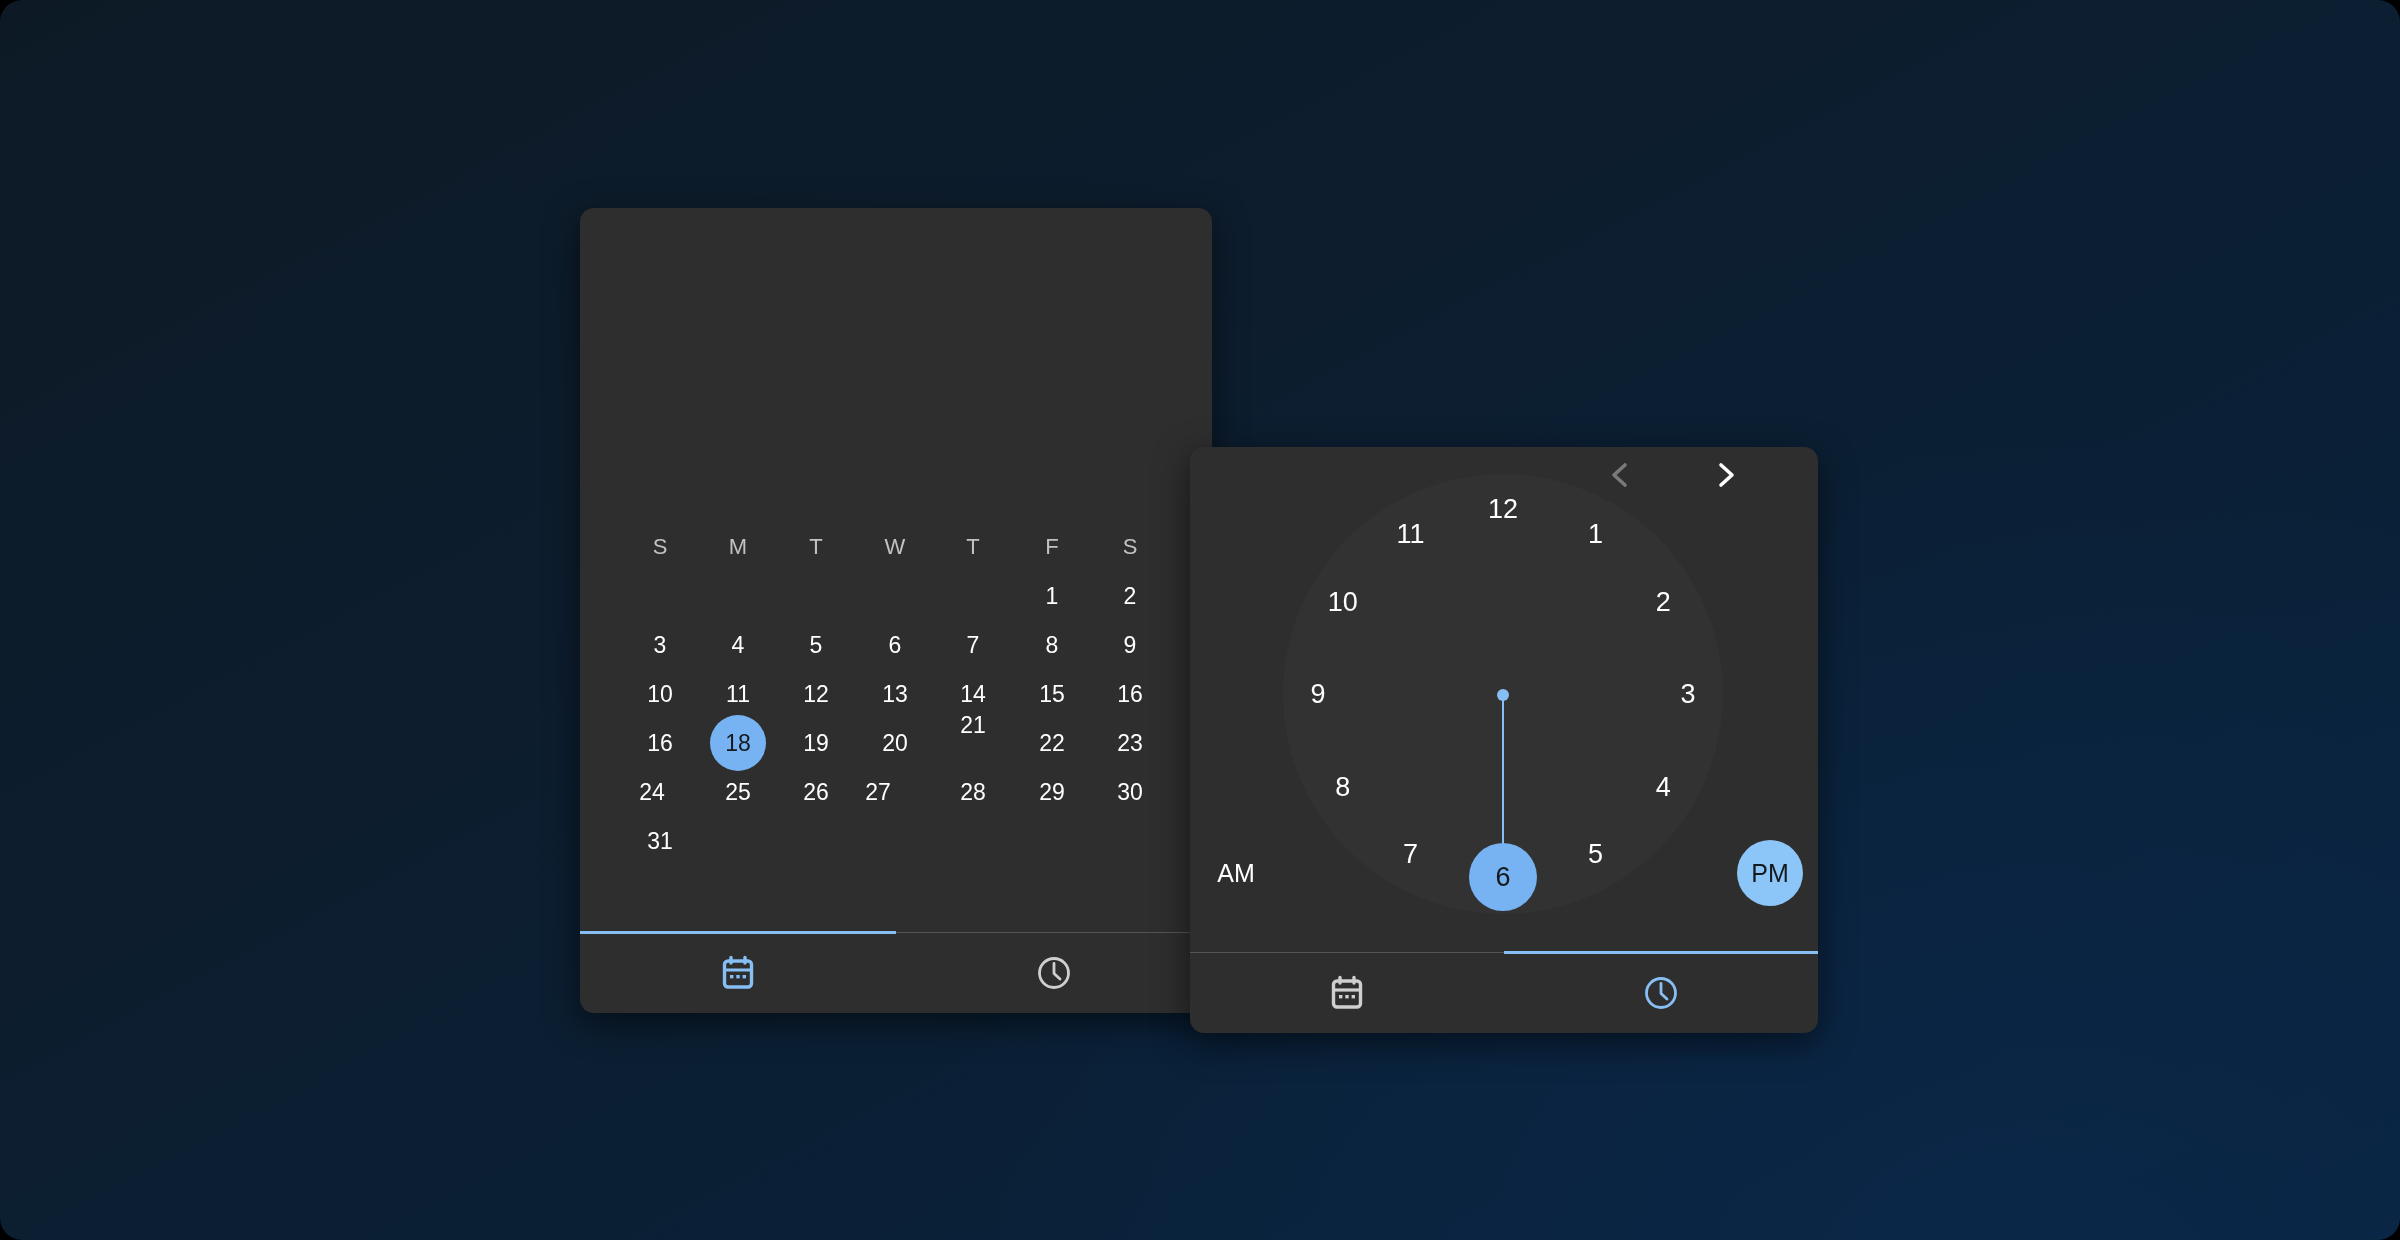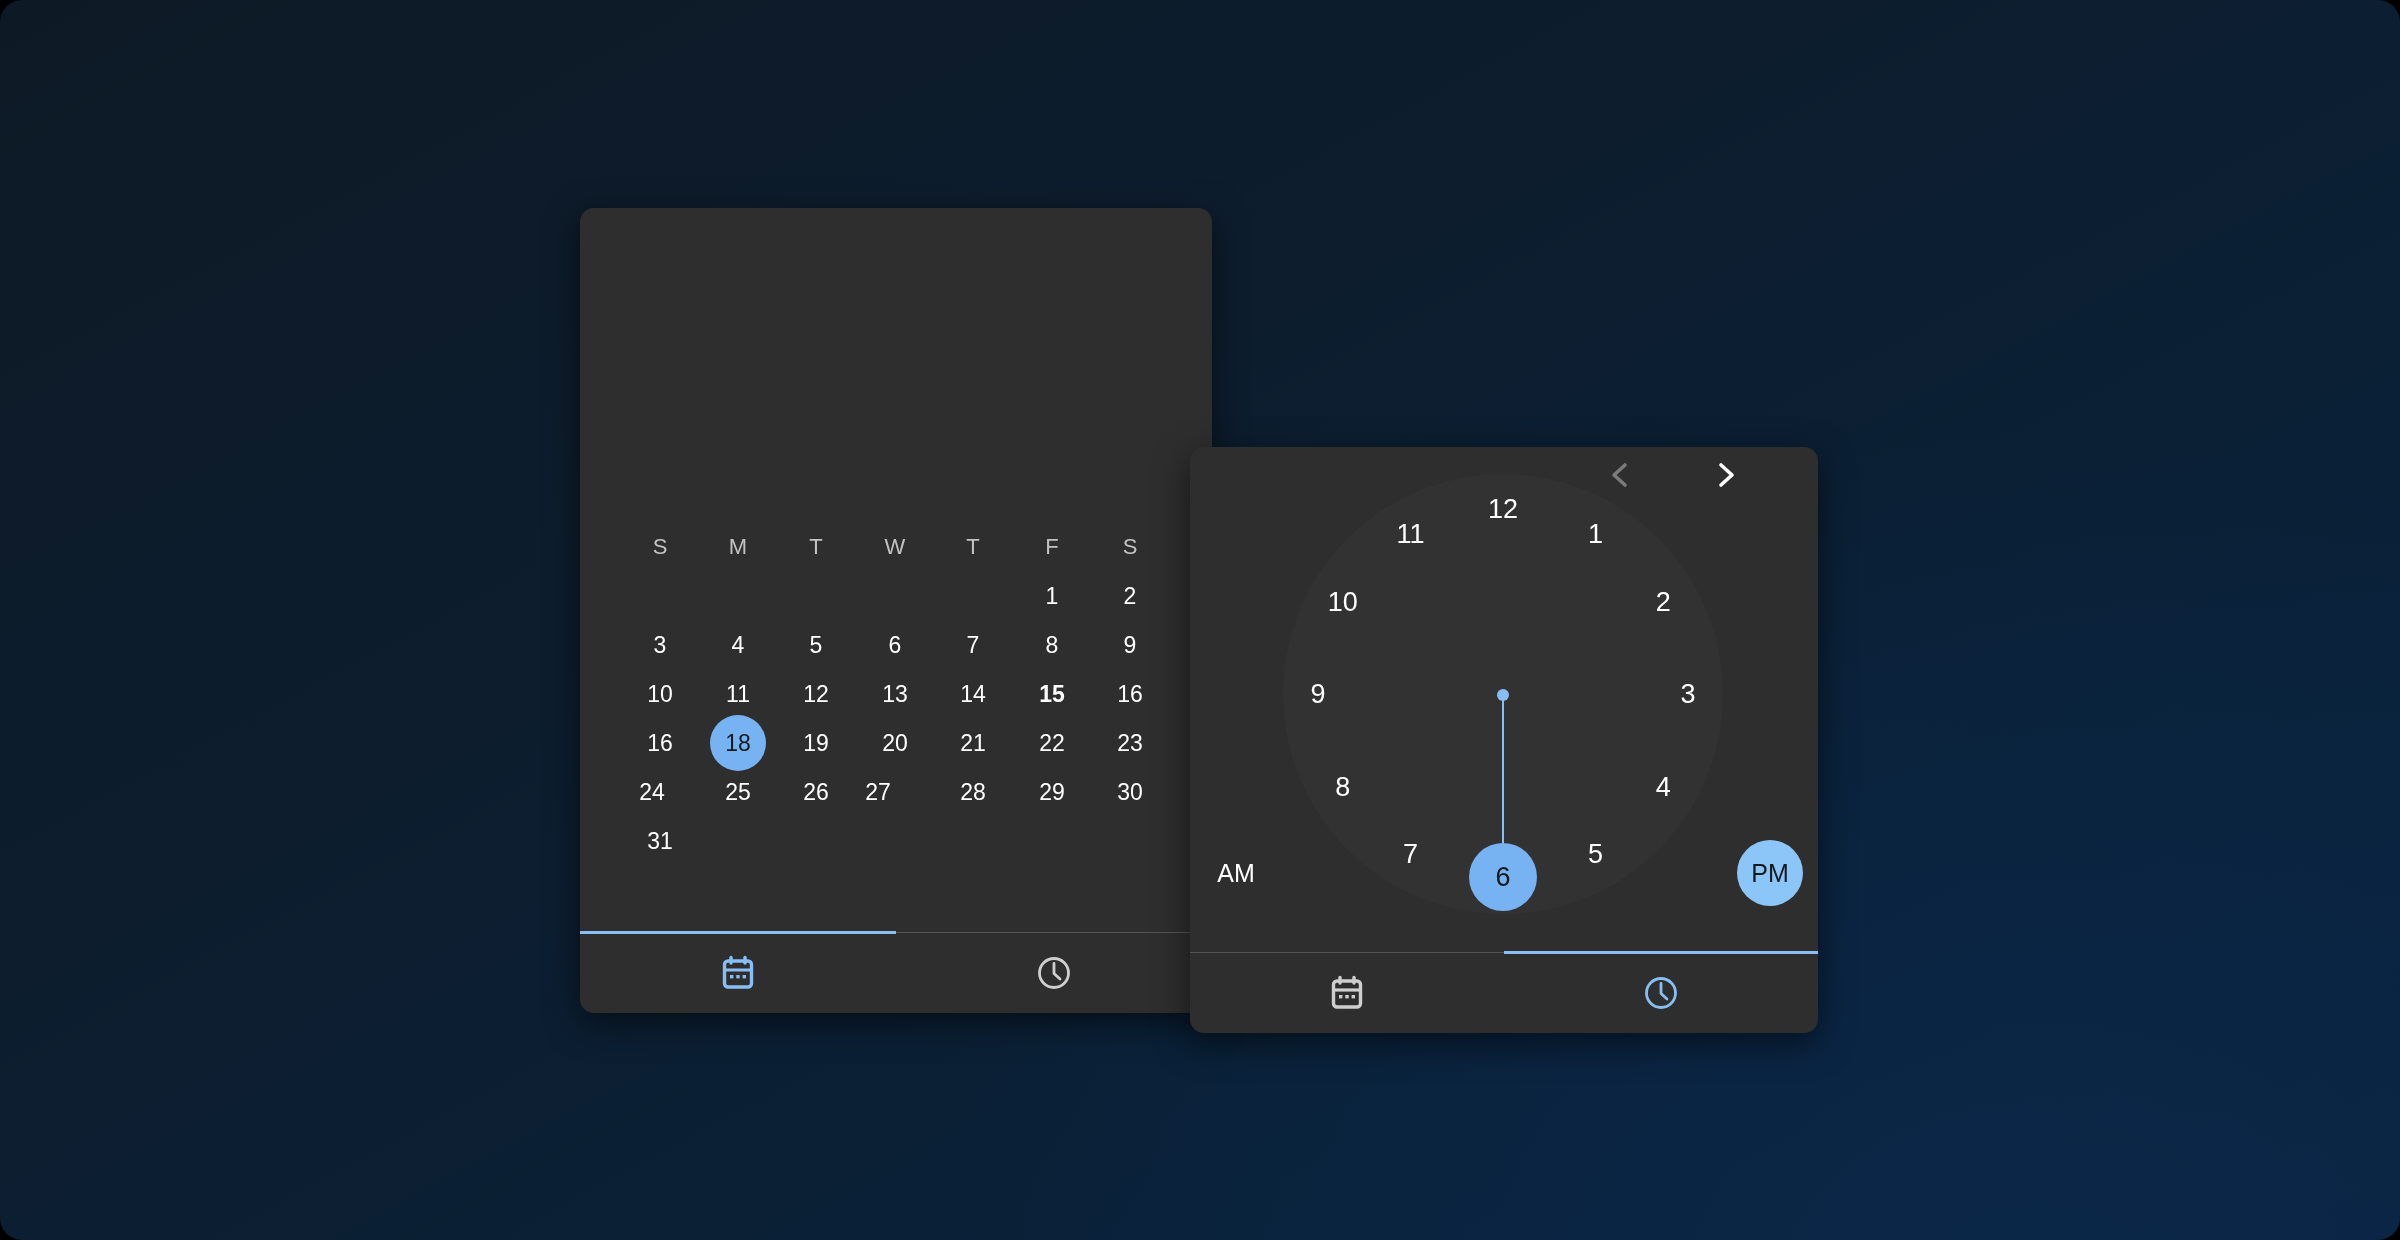--- a/index.html
+++ b/index.html
@@ -273,39 +273,39 @@
         </div>
         <div class="day-wrap" style="left: 208px; top: 458px;">
           <div class="day-num">12</div>
         </div>
         <div class="day-wrap" style="left: 287px; top: 458px;">
           <div class="day-num">13</div>
         </div>
         <div class="day-wrap" style="left: 365px; top: 458px;">
           <div class="day-num">14</div>
         </div>
-        <div class="day-wrap" style="left: 444px; top: 458px; font-weight: bold;">
+        <div class="day-wrap" style="left: 444px; top: 458px;">
           <div class="day-num">15</div>
         </div>
         <div class="day-wrap" style="left: 522px; top: 458px;">
           <div class="day-num">16</div>
         </div>
         <div class="day-wrap" style="left: 52px; top: 507px;">
           <div class="day-num">16</div>
         </div>
         <div class="day-wrap" style="left: 130px; top: 507px;">
           <div class="day-num selected">18</div>
         </div>
         <div class="day-wrap" style="left: 208px; top: 507px;">
           <div class="day-num">19</div>
         </div>
         <div class="day-wrap" style="left: 287px; top: 507px;">
           <div class="day-num">20</div>
         </div>
-        <div class="day-wrap" style="left: 365px; top: 507px;">
+        <div class="day-wrap" style="left: 365px; top: 489px;">
           <div class="day-num">21</div>
         </div>
         <div class="day-wrap" style="left: 444px; top: 507px;">
           <div class="day-num">22</div>
         </div>
         <div class="day-wrap" style="left: 522px; top: 507px;">
           <div class="day-num">23</div>
         </div>
         <div class="day-wrap" style="left: 44px; top: 556px;">
           <div class="day-num">24</div>

